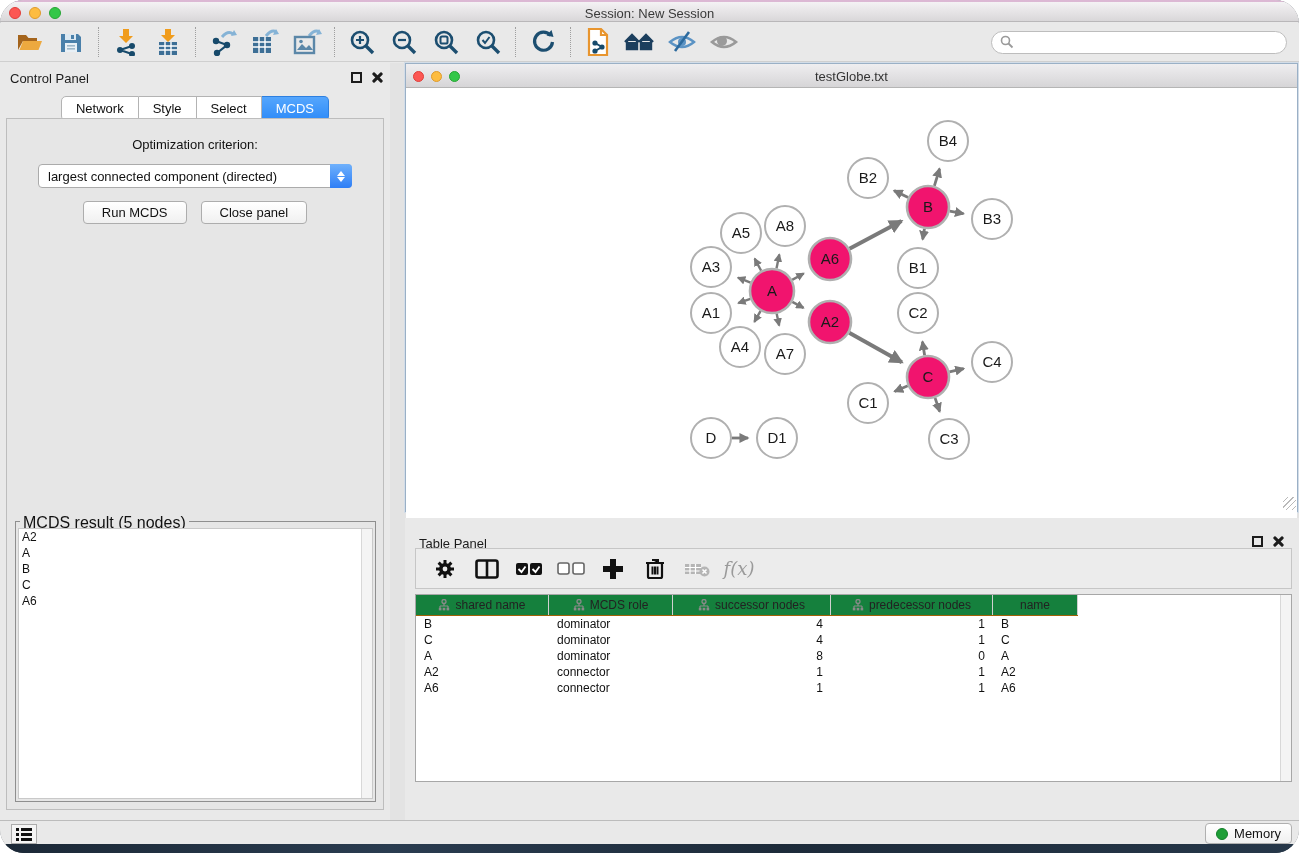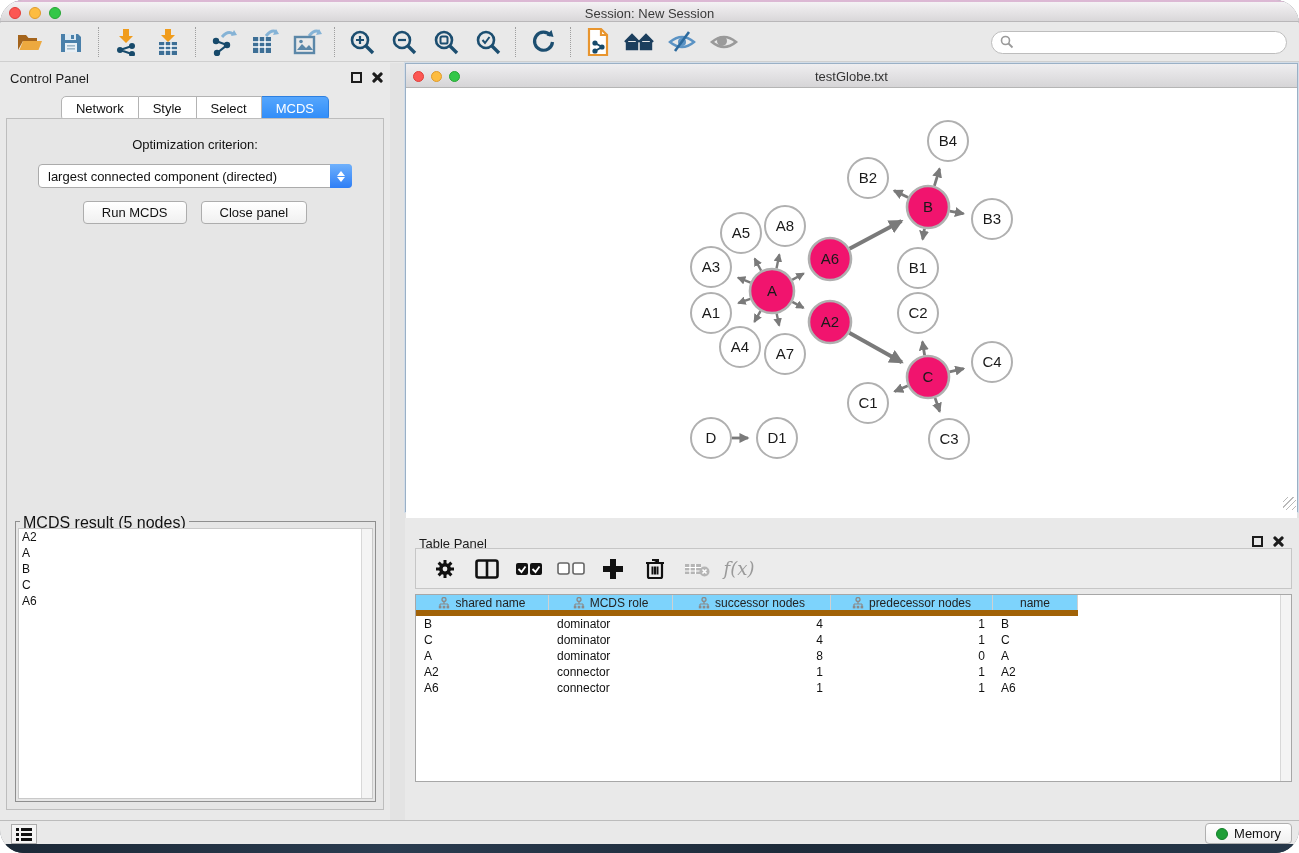--- a/index.html
+++ b/index.html
@@ -82,21 +82,21 @@
   
   .table-panel { position:absolute; left:15px; top:455px; width:894px; height:302px; background:#e9e9e9; }
   .tp-head { position:relative; height:24px;margin-top:12px; }
   .tp-head .ptitle { position:absolute; left:14px; top:6px; font-size:13px; color:#1c1c1c; }
   .tp-toolbar { position:absolute; left:10px; top:30px; width:877px; height:41px; background:#ececec;
     border:1px solid #c6c6c6; display:flex; align-items:center; padding-left:10px; gap:4px; }
   .tpbtn { width:38px; height:32px; display:flex; align-items:center; justify-content:center; }
   .fx { font-family:"DejaVu Serif", serif; font-style:italic; font-size:18px; color:#9a9a9a; }
 
   .datatable { position:absolute; left:10px; top:76px; width:877px; height:188px; background:#fff; border:1px solid #a7a7a7; overflow:hidden; }
-  .thead { display:flex; height:21px; background:#7dd3fc; border-bottom:6px solid #a16207; }
+  .thead { display:flex; height:21px; background:#15803d; border-bottom:1px solid #a16207; }
   .th { display:flex; align-items:center; justify-content:center; gap:5px; font-size:12px; color:#222;
     border-right:1px solid #d0d0d0; height:100%; }
   .trow { display:flex; height:16px; align-items:center; }
   .td { font-size:12px; color:#111; padding:0 8px; overflow:hidden; white-space:nowrap; }
   .vscroll { position:absolute; right:0; top:0; width:11px; height:100%; background:#f4f4f4; border-left:1px solid #d8d8d8; }
 
   .tp-tabs { position:absolute; left:0; top:272px; width:100%; display:flex; justify-content:center; }
 
   
   .statusbar { position:absolute; left:0; top:820px; width:100%; height:25px; background:#e9e9e9; border-top:1px solid #bcbcbc; }

